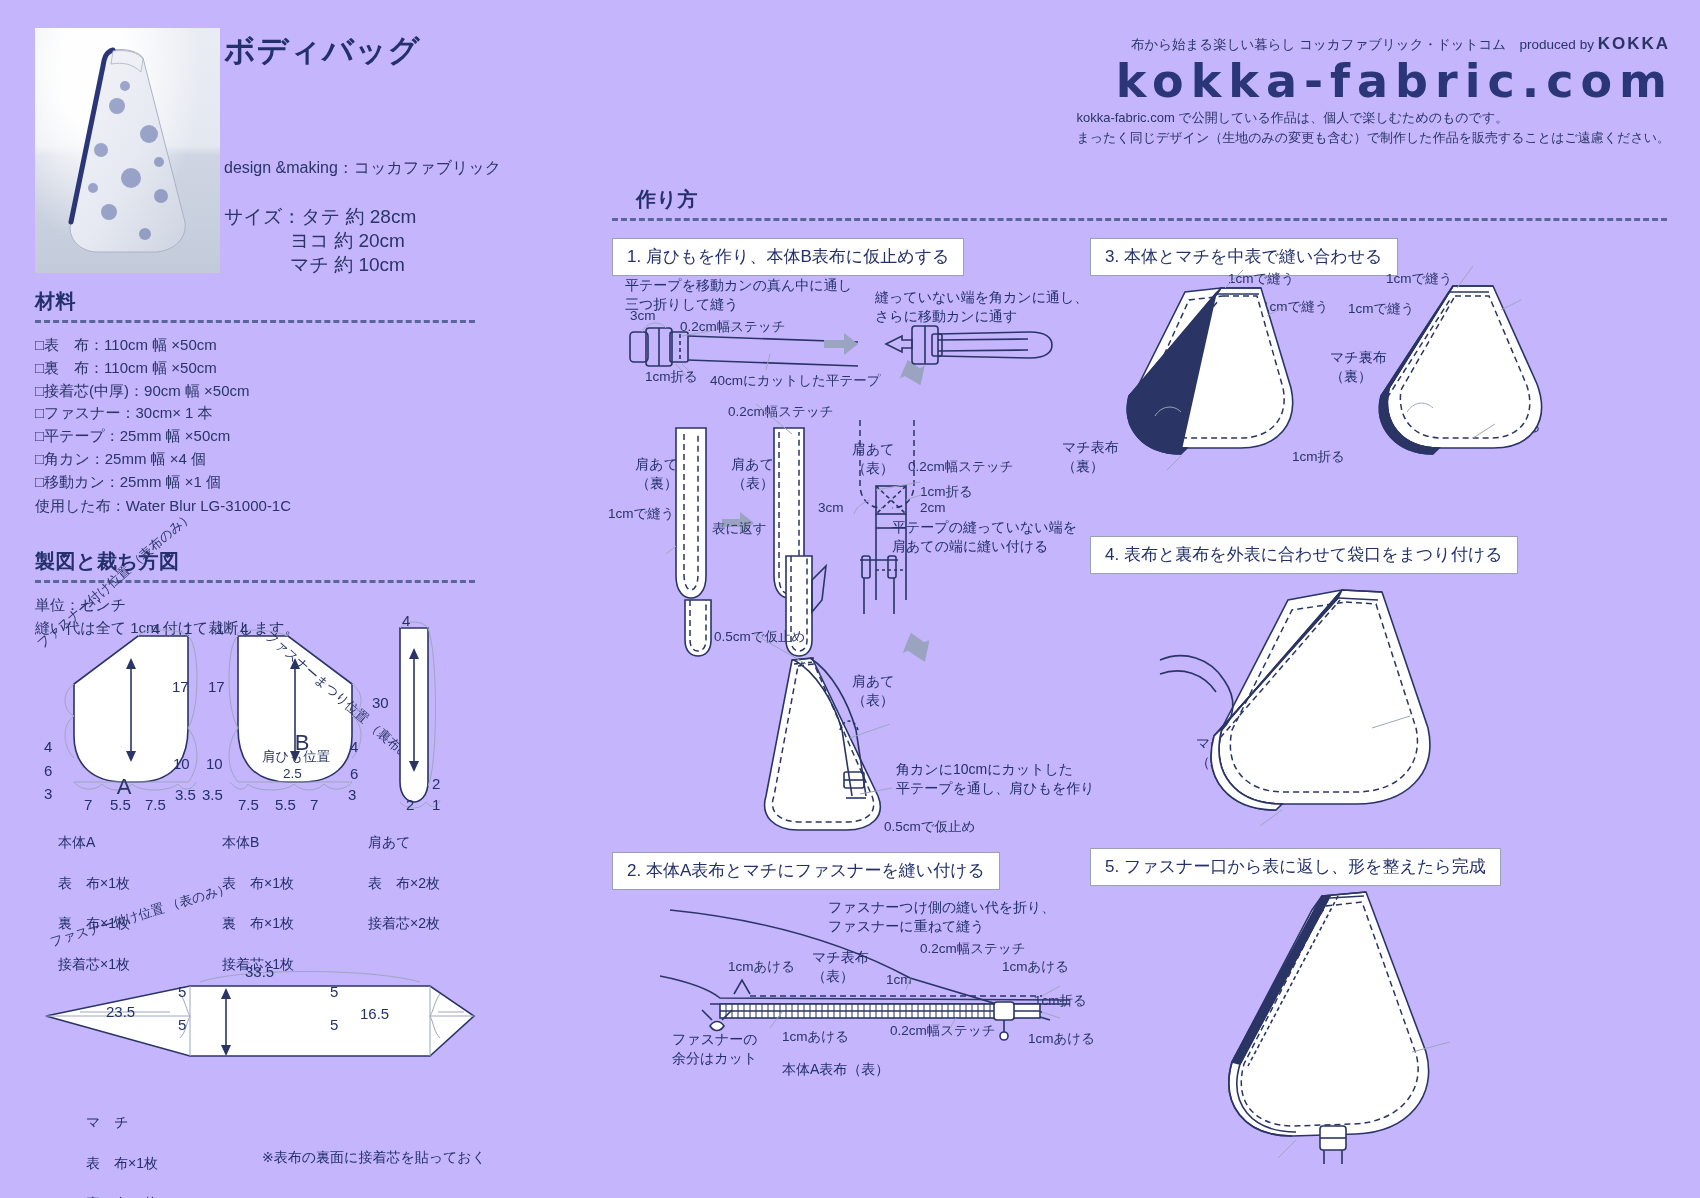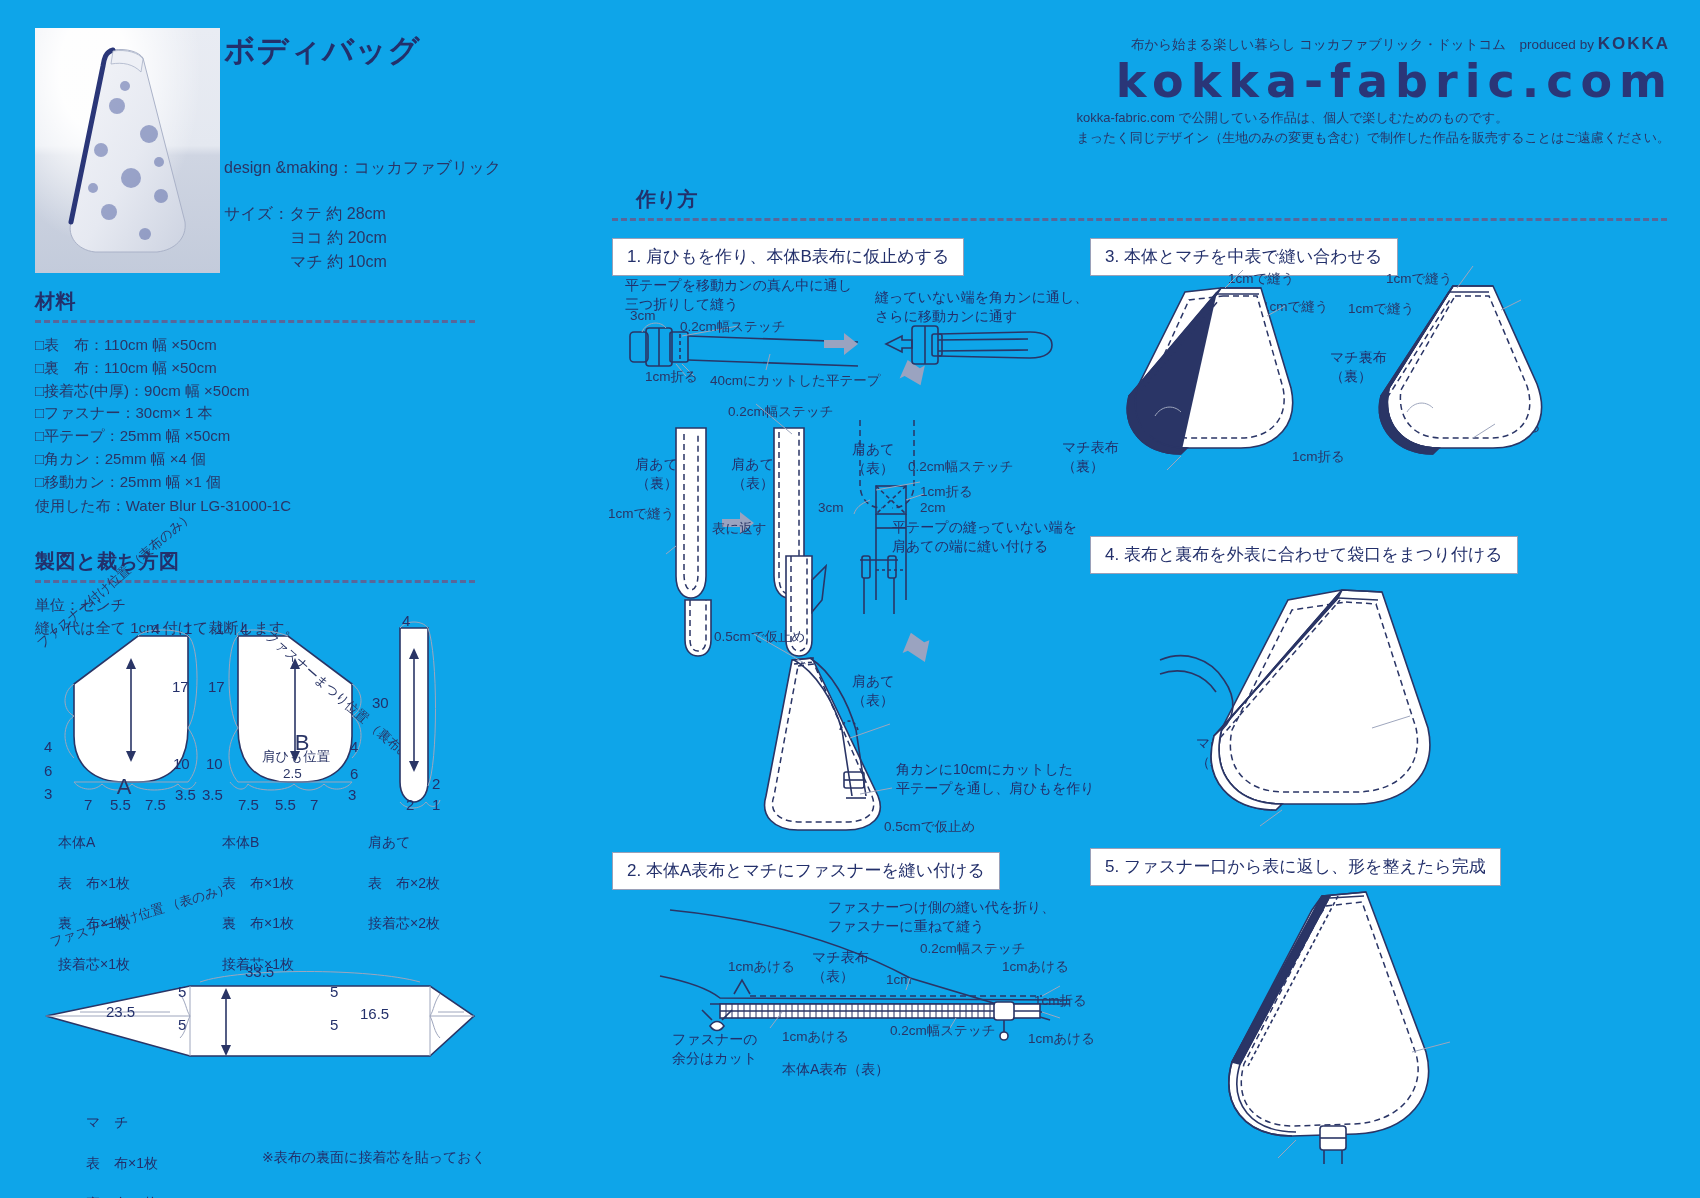--- a/index.html
+++ b/index.html
@@ -11,21 +11,21 @@
     width: 1700px;
     height: 1198px;
     position: relative;
     font-family: "Liberation Sans", "DejaVu Sans", sans-serif;
     color: #2a3566;
     overflow: hidden;
   }
   .page {
     position: absolute;
     inset: 0;
-    background: #0ea5e9;
+    background: #c4b5fd;
   }
   
   .abs { position: absolute; }
   .sec-title {
     font-size: 20px;
     font-weight: bold;
     color: #23306b;
     letter-spacing: .5px;
   }
   .dashrule {
@@ -65,21 +65,21 @@
   .bagshape {
     position: absolute;
     left: 22px; top: 18px; width: 136px; height: 212px;
   }
   #title-main {
     left: 224px; top: 30px;
     font-size: 31px; font-weight: bold; color: #23306b;
     letter-spacing: 1px;
   }
   #design-line { left: 224px; top: 158px; font-size: 16px; }
-  .size-line { left: 224px; font-size: 16px; text-align: right; }
+  .size-line { left: 224px; font-size: 19px; text-align: right; }
   
   #brand-tagline {
     right: 30px; top: 34px; font-size: 13.5px; text-align: left;
     white-space: nowrap;
   }
   #brand-kokka { font-weight: bold; font-size: 17px; letter-spacing: 2px; }
   #brand-logo {
     right: 26px; top: 54px;
     font-size: 46px; font-weight: bold; color: #2a3678;
     letter-spacing: 7px; white-space: nowrap;

